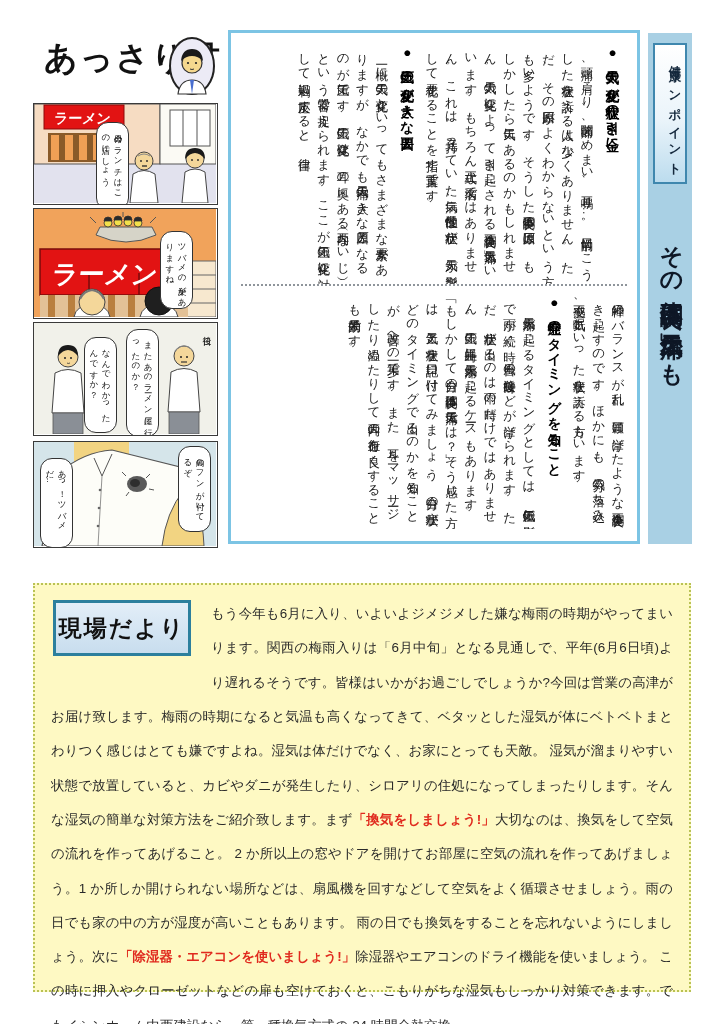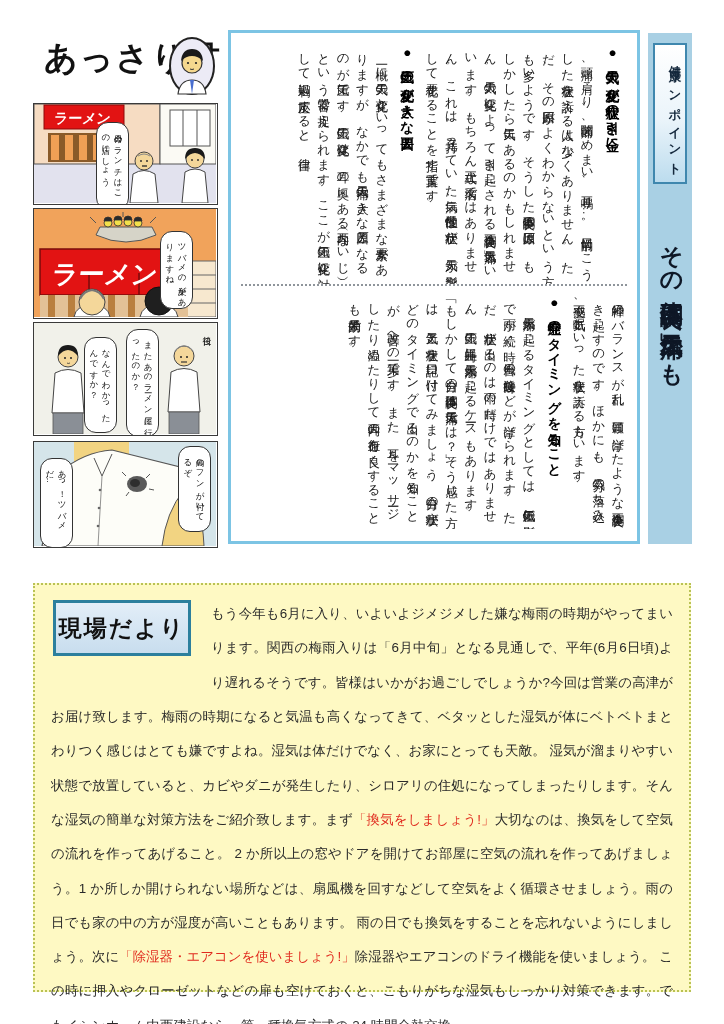--- a/index.html
+++ b/index.html
@@ -40,21 +40,21 @@
     font-size:23px;font-weight:800;color:#0e1726;letter-spacing:1px;}
 
   
   #genba{position:absolute;left:33px;top:583px;width:658px;height:409px;box-sizing:border-box;
     border:2px dotted #b9c254;background:#fef9c3;padding:12px 16px 10px 16px;}
   #genba-label{float:left;width:138px;height:56px;margin:3px 20px 10px 2px;box-sizing:border-box;
     border:3px solid #2c7f9d;background:linear-gradient(180deg,#e3eef8,#c8ddee);
     display:flex;align-items:center;justify-content:center;
     font-size:23px;font-weight:bold;color:#111;letter-spacing:2px;}
   .genba-p{margin:0;font-size:13.4px;line-height:2.56;color:#2a2a2a;text-align:justify;}
-  .run-red{color:#e02a1e;font-weight:normal;}
+  .run-red{color:#e02a1e;font-weight:bold;}
 </style>
 </head>
 <body>
 
 <div id="page">
 
   <div id="comic-title">あっさり君</div>
   <div id="comic-author">くまだ まつお</div>
   <svg id="comic-avatar" width="48" height="60" viewBox="0 0 48 60">
     <ellipse cx="24" cy="30" rx="22" ry="28" fill="#ecebf6" stroke="#222" stroke-width="2"></ellipse>

